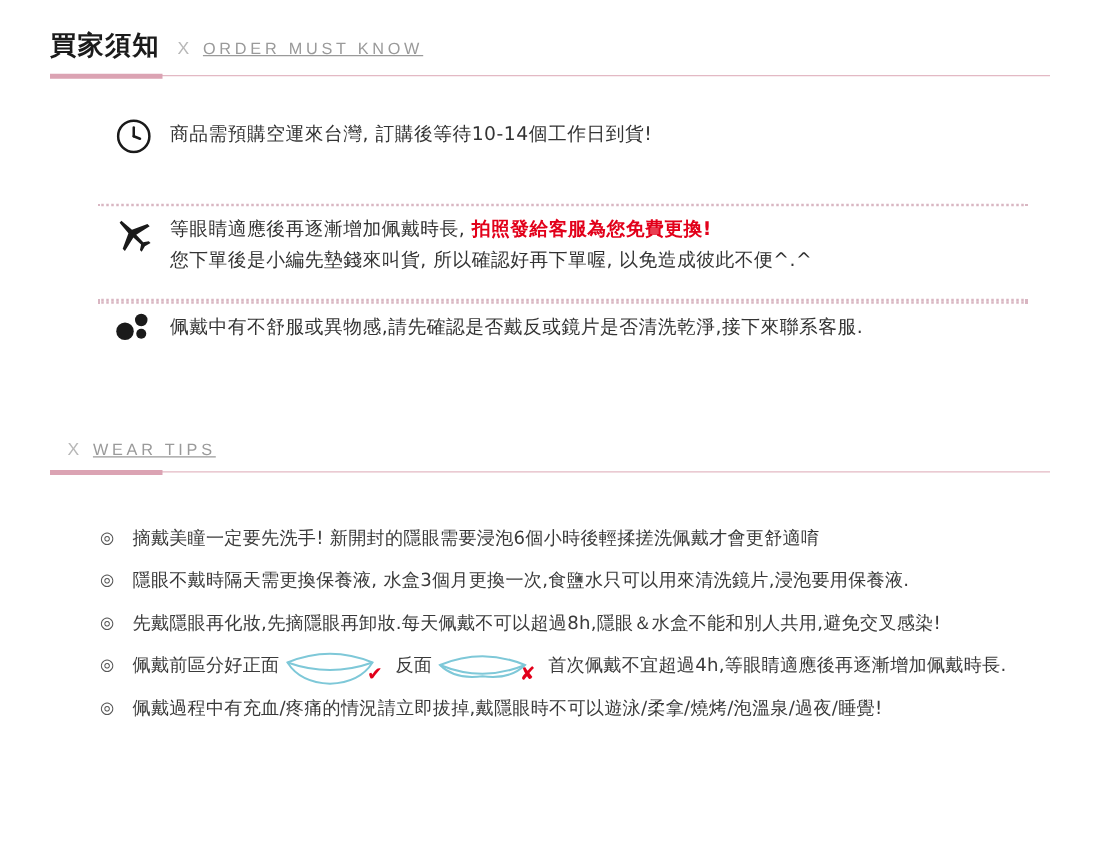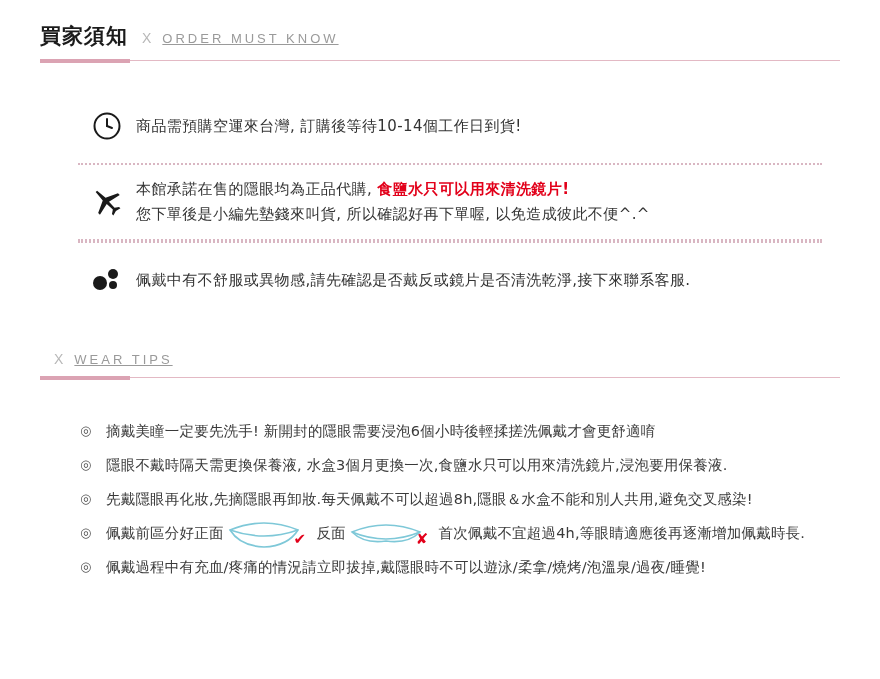--- a/index.html
+++ b/index.html
@@ -70,21 +70,21 @@
     background: #dba3b3;
   }
 
   
   .notice-block {
     margin-top: 26px;
     padding: 0 58px 0 78px;
   }
   .notice-row {
     display: flex;
-    align-items: center;
+    align-items: flex-start;
     min-height: 62px;
     padding: 6px 0;
   }
   .notice-row .icon-cell {
     width: 58px;
     flex: 0 0 58px;
     display: flex;
     align-items: center;
     justify-content: center;
   }
@@ -198,21 +198,21 @@
 
     <div class="notice-row">
       <div class="icon-cell">
         <svg class="ico" width="34" height="34" viewBox="0 0 34 34" aria-hidden="true">
           <g fill="#1a1a1a" transform="rotate(-45 17 17)">
             <path d="M16 2 L18 2 L19 13 L31 18.5 L31 21 L18.6 18.2 L18.2 26.5 L22 29 L22 31 L17 29.6 L12 31 L12 29 L15.8 26.5 L15.4 18.2 L3 21 L3 18.5 L15 13 Z"></path>
           </g>
         </svg>
       </div>
       <div class="text-cell">
-        <div><span>本館承諾在售的隱眼均為正品代購,</span> <span class="red">食鹽水只可以用來清洗鏡片!</span></div>
+        <div><span>等眼睛適應後再逐漸增加佩戴時長,</span> <span class="red">拍照發給客服為您免費更換!</span></div>
         <div>您下單後是小編先墊錢來叫貨, 所以確認好再下單喔, 以免造成彼此不便^.^</div>
       </div>
     </div>
     <div class="dotted"></div>
 
     <div class="dotted"></div>
 
     <div class="notice-row">
       <div class="icon-cell">
         <svg class="ico" width="32" height="26" viewBox="0 0 32 26" aria-hidden="true">

